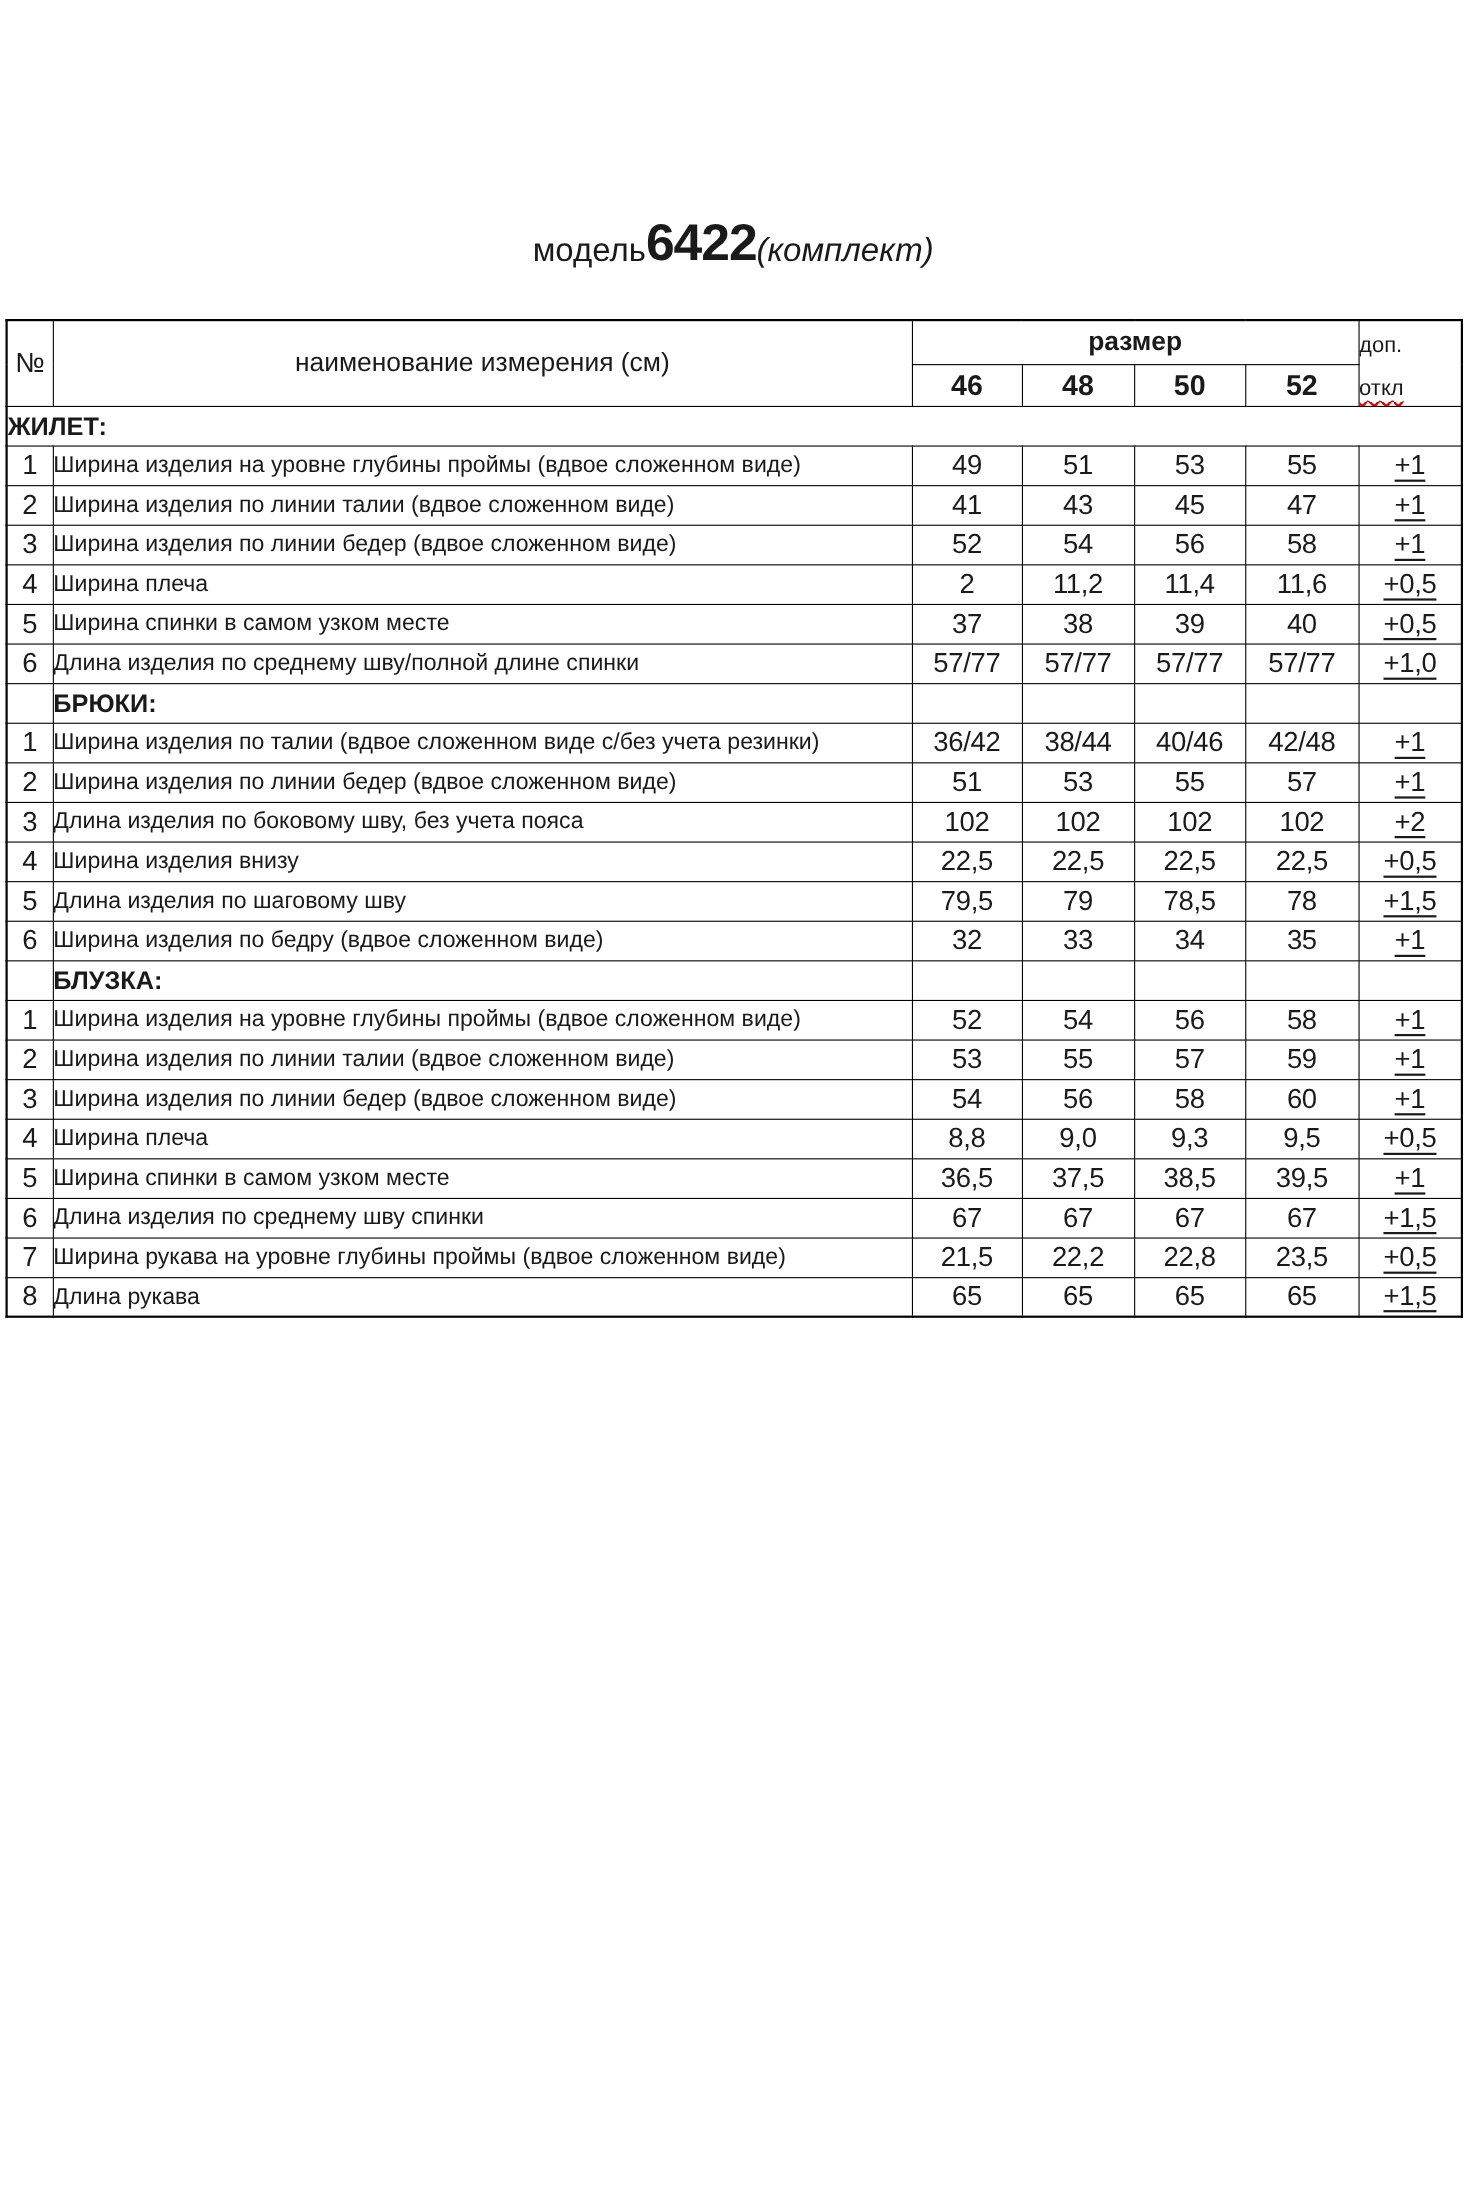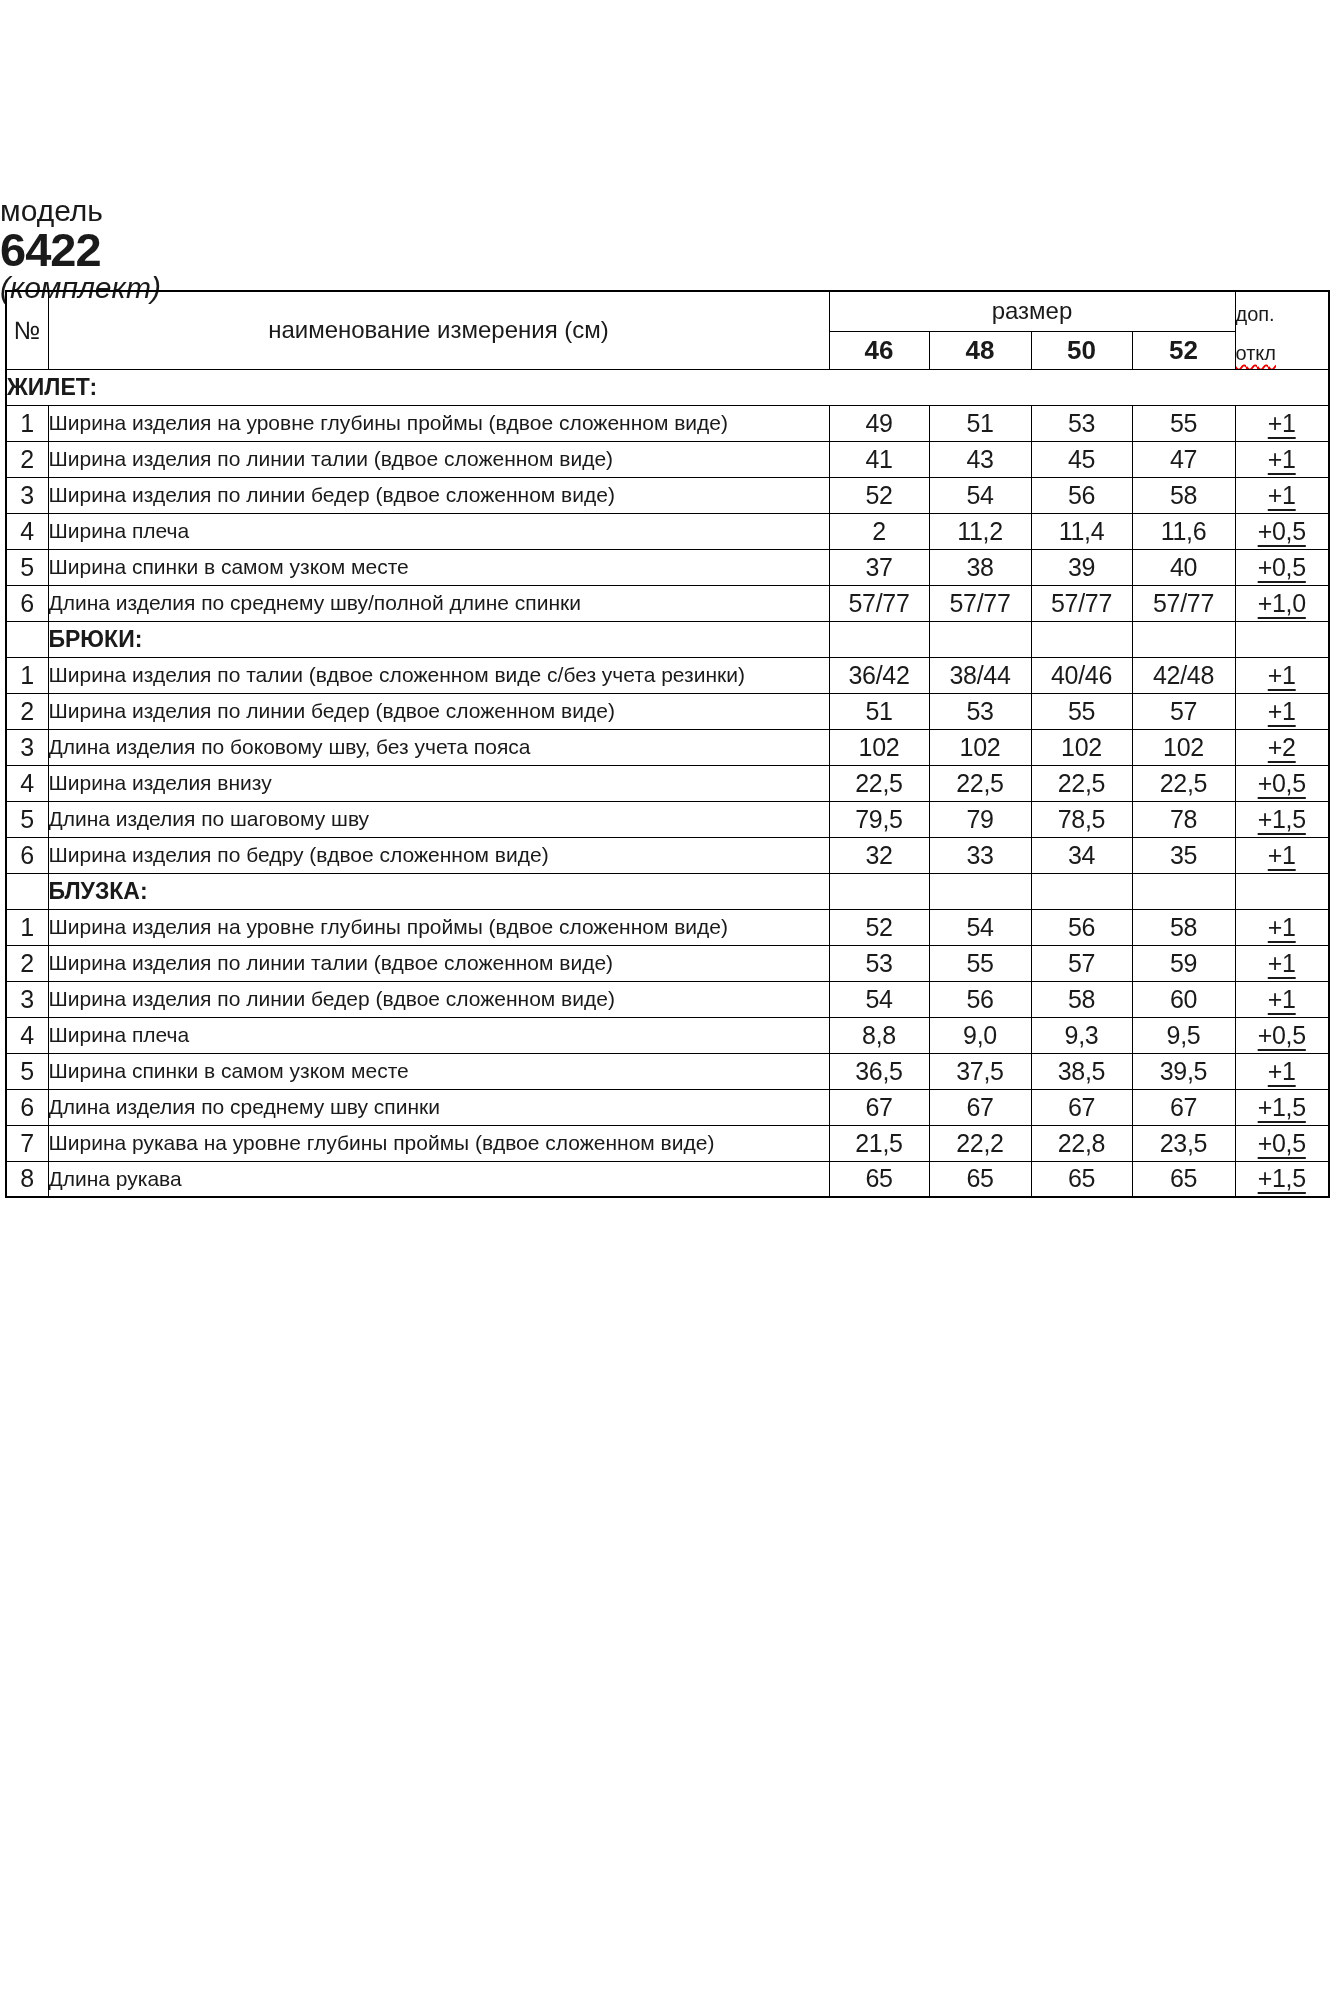--- a/index.html
+++ b/index.html
@@ -1,36 +1,36 @@
 <!DOCTYPE html>
 <html><head>
 <meta charset="utf-8">
 <style>
   html,body{margin:0;padding:0;background:#ffffff;}
   .page{position:relative;width:1333px;height:2000px;background:#ffffff;overflow:hidden;
         font-family:"Liberation Sans","DejaVu Sans",sans-serif;color:#1a1a1a;}
   
   .title{position:absolute;top:196px;left:0;width:1333px;text-align:center;line-height:1;}
-  .title-line1{display:flex;justify-content:center;align-items:flex-start;flex-direction:column;}
+  .title-line1{display:flex;justify-content:center;align-items:flex-end;}
   .t-prefix{font-size:30px;}
   .t-model{font-size:47px;font-weight:bold;letter-spacing:-1px;}
   .t-suffix{font-size:30px;font-style:italic;}
   .title-line2{margin-top:9px;font-size:29px;}
   
   table.size-table{position:absolute;left:5px;top:290px;width:1323px;border-collapse:collapse;
         table-layout:fixed;}
   table.size-table td{border:1px solid #000;padding:0;vertical-align:middle;overflow:hidden;
         white-space:nowrap;}
   table.size-table{border:2px solid #000;}
   tr.hrow1{height:40px;}
   tr.hrow2{height:38px;}
   tr.r{height:36px;}
   td.c-num-h{vertical-align:top;text-align:center;font-size:25px;padding-top:5px;}
   td.c-name-h{text-align:center;font-size:24px;}
-  td.c-size-group{text-align:center;font-size:24px;}
+  td.c-size-group{text-align:center;font-size:24px;font-weight:bold;}
   td.size-h{text-align:center;font-size:26px;font-weight:bold;}
   td.c-dev-h{text-align:left;font-size:20px;padding-left:8px;vertical-align:top;}
   td.c-dev-h .l1{margin-top:8px;}
   td.c-dev-h .l2{margin-top:16px;text-decoration:underline wavy #e00000 1.5px;
         text-underline-offset:4px;text-decoration-skip-ink:none;}
   td.sec{font-weight:bold;font-size:23px;padding-left:10px;}
   td.sec-merged{font-weight:bold;font-size:23px;padding-left:52px;}
   td.num{text-align:center;font-size:25px;}
   td.nm{font-size:21px;padding-left:10px;}
   td.val{text-align:center;font-size:25px;letter-spacing:-0.3px;}

